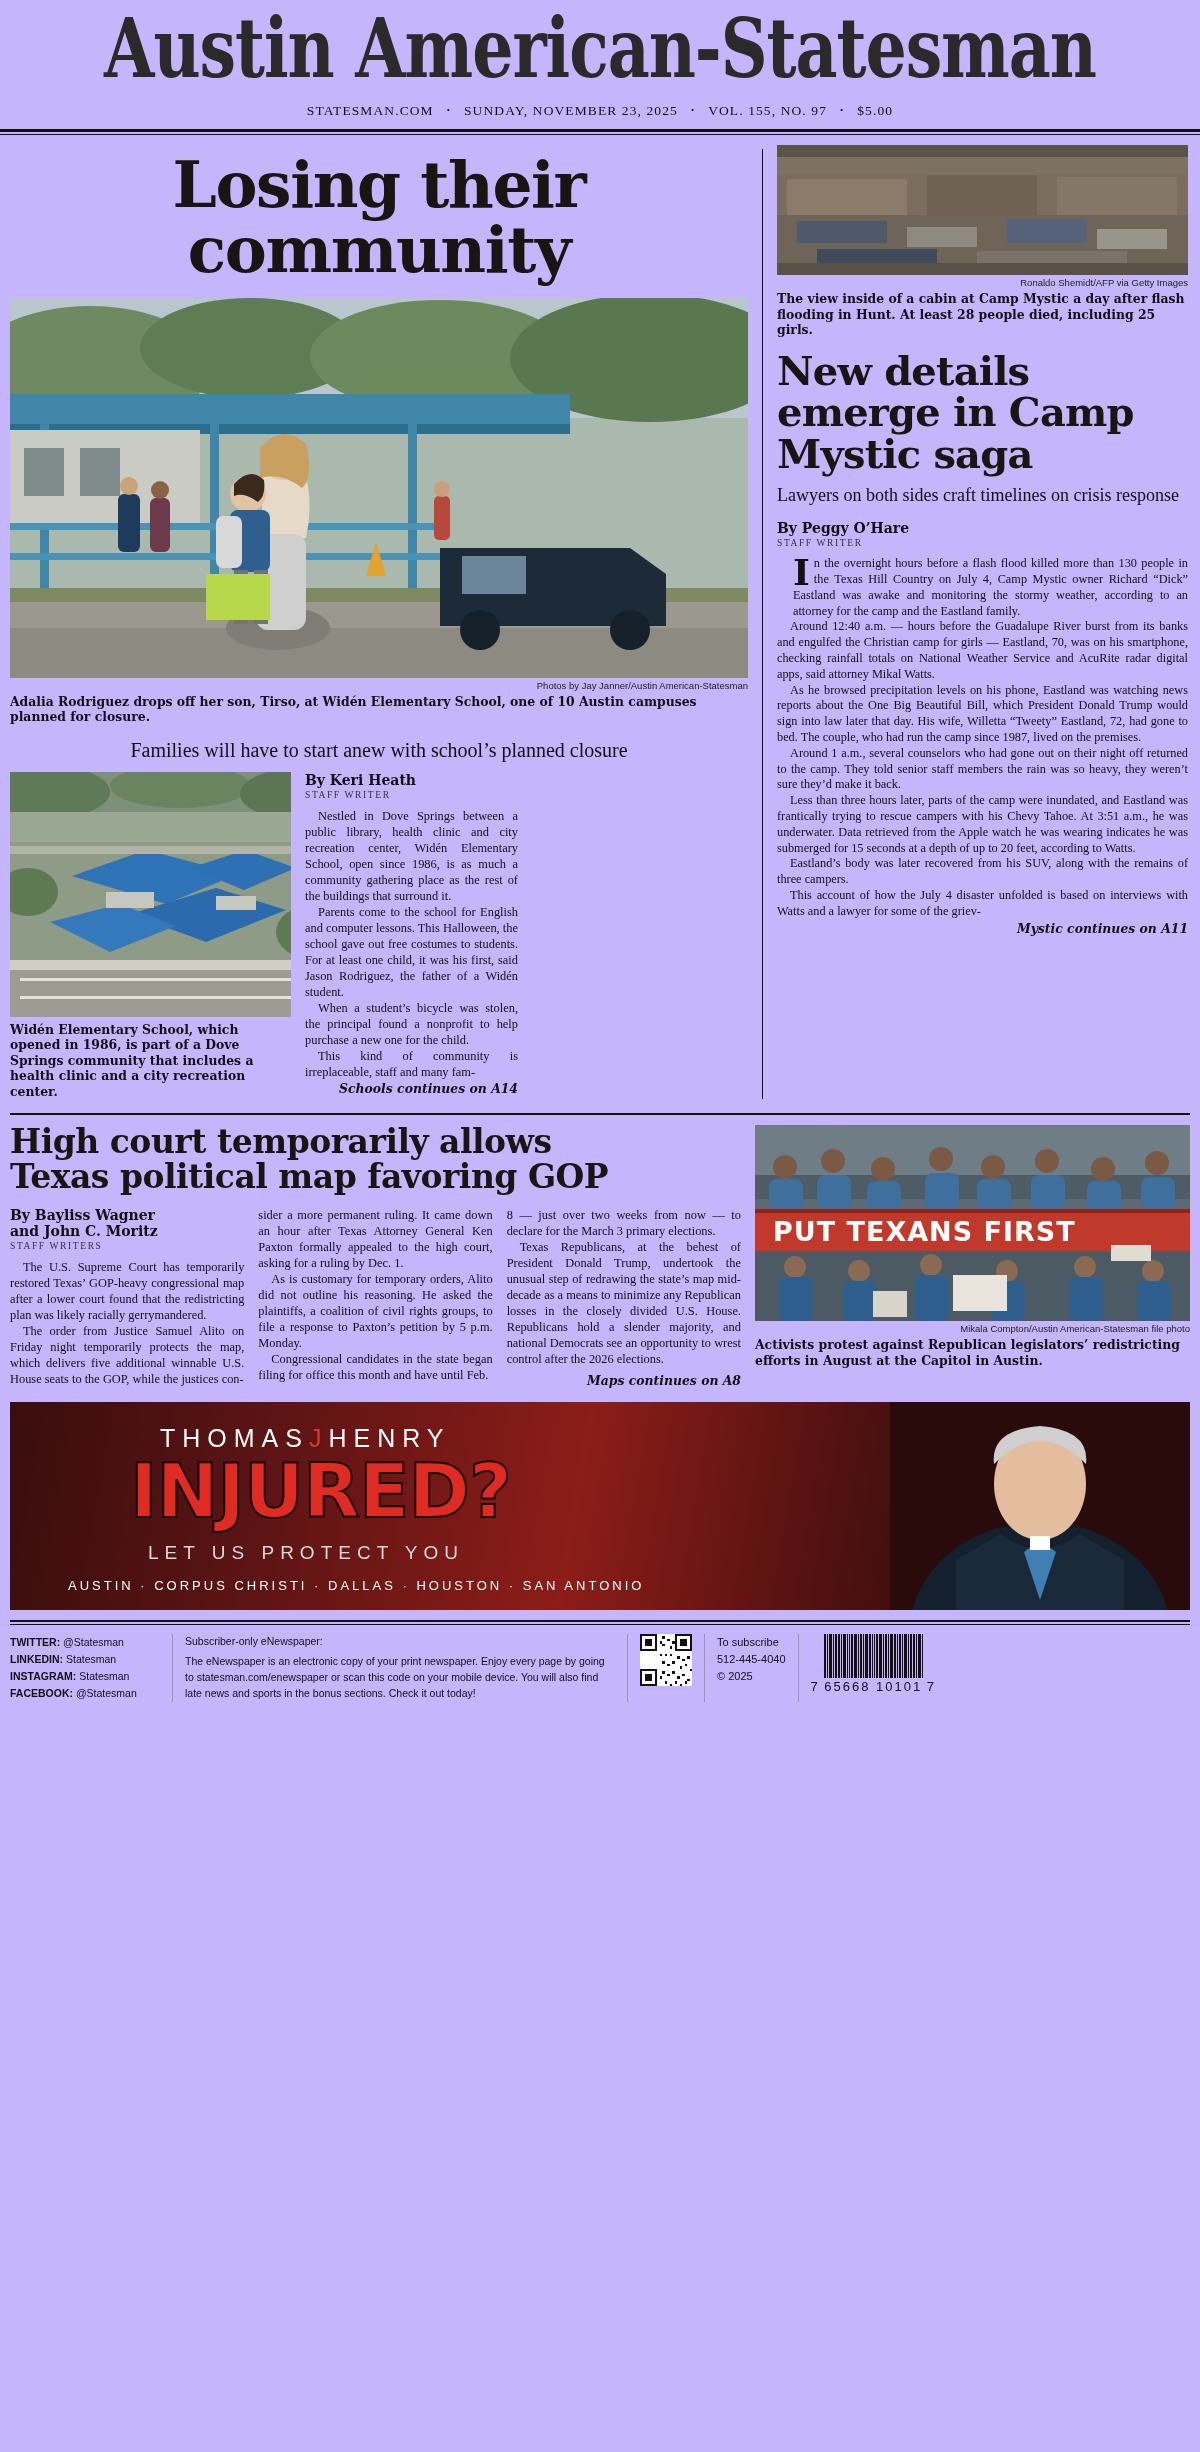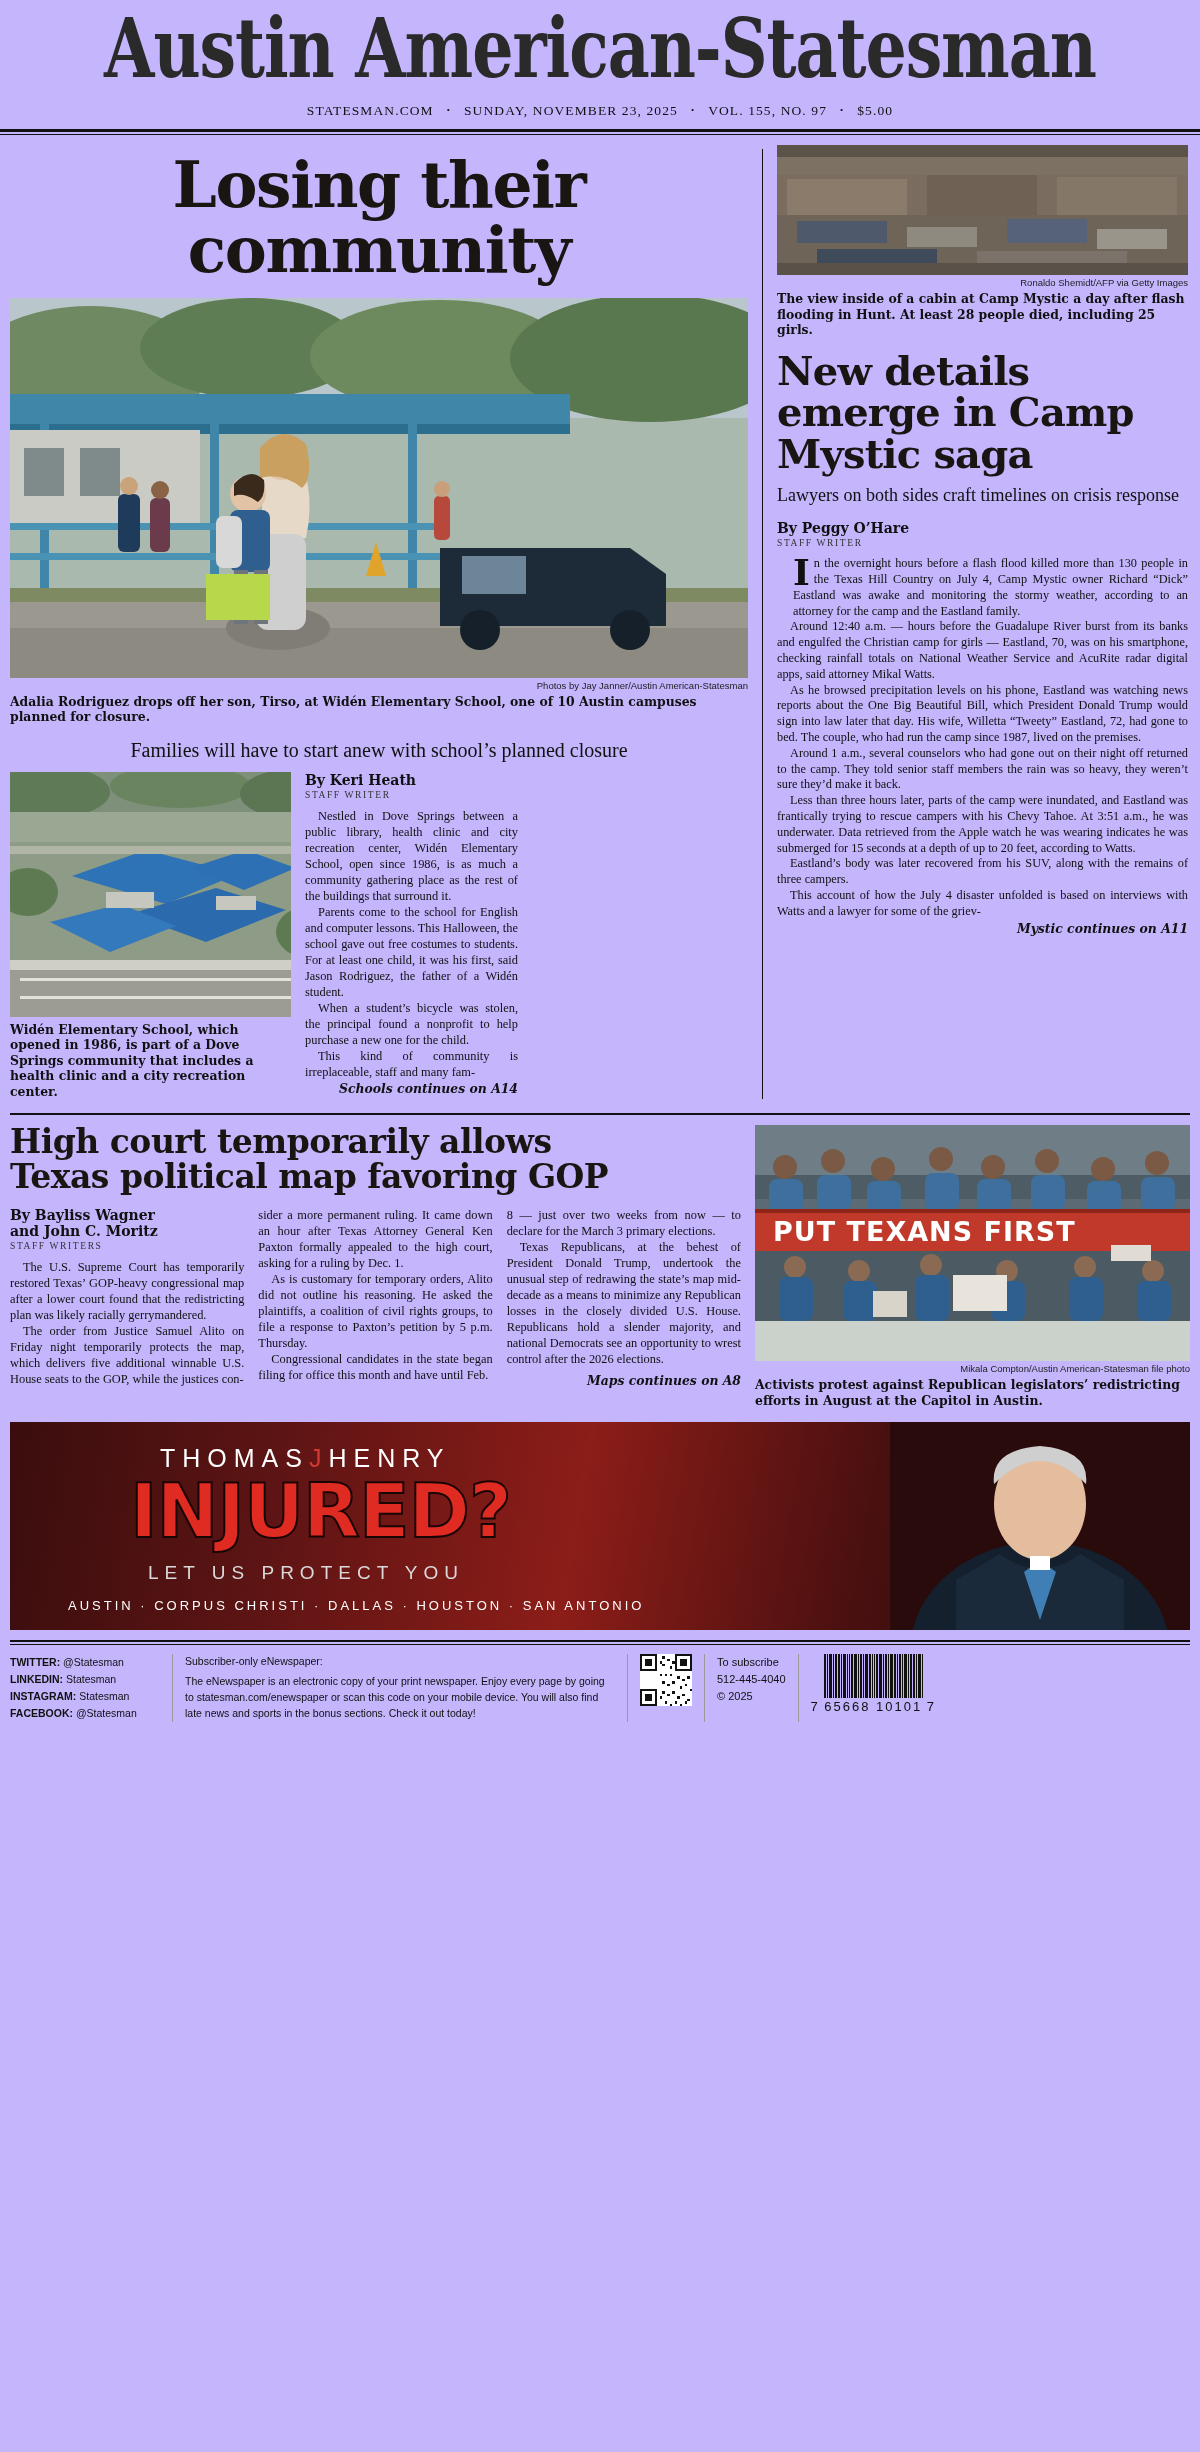--- a/index.html
+++ b/index.html
@@ -306,36 +306,36 @@
           <div class="byline">and John C. Moritz</div>
           <div class="staff">STAFF WRITERS</div>
           <div class="body">
             <p>The U.S. Supreme Court has temporarily restored Texas’ GOP-heavy congressional map after a lower court found that the redistricting plan was likely racially gerrymandered.</p>
             <p>The order from Justice Samuel Alito on Friday night temporarily protects the map, which delivers five additional winnable U.S. House seats to the GOP, while the justices con-</p>
           </div>
         </div>
         <div>
           <div class="body">
             <p style="text-indent:0;">sider a more permanent ruling. It came down an hour after Texas Attorney General Ken Paxton formally appealed to the high court, asking for a ruling by Dec. 1.</p>
-            <p>As is customary for temporary orders, Alito did not outline his reasoning. He asked the plaintiffs, a coalition of civil rights groups, to file a response to Paxton’s petition by 5 p.m. Thursday.</p>
+            <p>As is customary for temporary orders, Alito did not outline his reasoning. He asked the plaintiffs, a coalition of civil rights groups, to file a response to Paxton’s petition by 5 p.m. Monday.</p>
             <p>Congressional candidates in the state began filing for office this month and have until Feb.</p>
           </div>
         </div>
         <div>
           <div class="body">
             <p style="text-indent:0;">8 — just over two weeks from now — to declare for the March 3 primary elections.</p>
             <p>Texas Republicans, at the behest of President Donald Trump, undertook the unusual step of redrawing the state’s map mid-decade as a means to minimize any Republican losses in the closely divided U.S. House. Republicans hold a slender majority, and national Democrats see an opportunity to wrest control after the 2026 elections.</p>
           </div>
           <div class="jump" style="margin-top:6px;">Maps continues on A8</div>
         </div>
       </div>
     </div>
 
     <div class="maps-right">
-      <div class="photo" style="height:236px;">
+      <div class="photo" style="height:196px;">
         <svg viewBox="0 0 435 196" width="435" height="196" preserveAspectRatio="none">
           <rect width="435" height="196" fill="#5b6a74"></rect>
           <rect width="435" height="60" fill="#6e7d86"></rect>
           <rect y="50" width="435" height="24" fill="#4e5c66"></rect>
 
           <g fill="#7a5a45">
             <circle cx="30" cy="42" r="12"></circle>
               <circle cx="78" cy="36" r="12"></circle>
               <circle cx="128" cy="44" r="12"></circle>
             <circle cx="186" cy="34" r="12"></circle>

